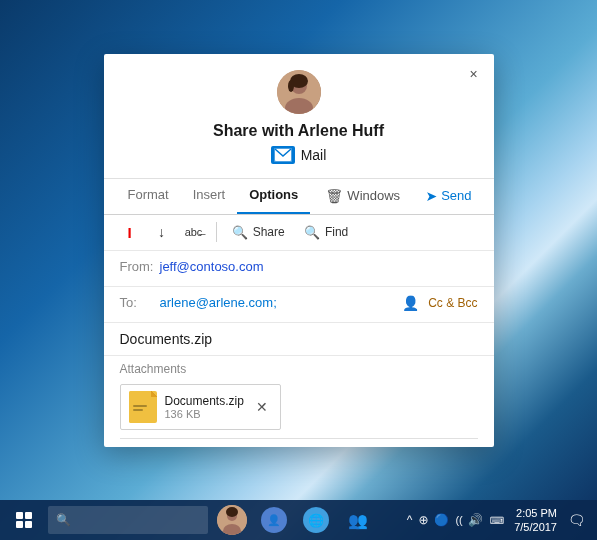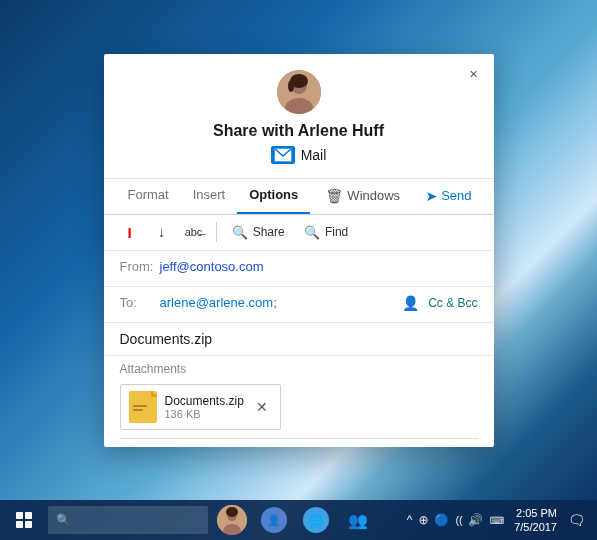--- a/index.html
+++ b/index.html
@@ -299,21 +299,21 @@
       color: #0078d4;
     }
     .field-actions {
       display: flex;
       align-items: center;
       gap: 8px;
       margin-left: auto;
     }
     .cc-bcc-btn {
       font-size: 12px;
-      color: #0f766e;
+      color: #a16207;
       cursor: pointer;
     }
     .person-icon {
       color: #0078d4;
       font-size: 14px;
     }
     .email-subject {
       padding: 8px 16px;
       border-bottom: 1px solid #e8e8e8;
       font-size: 14px;

